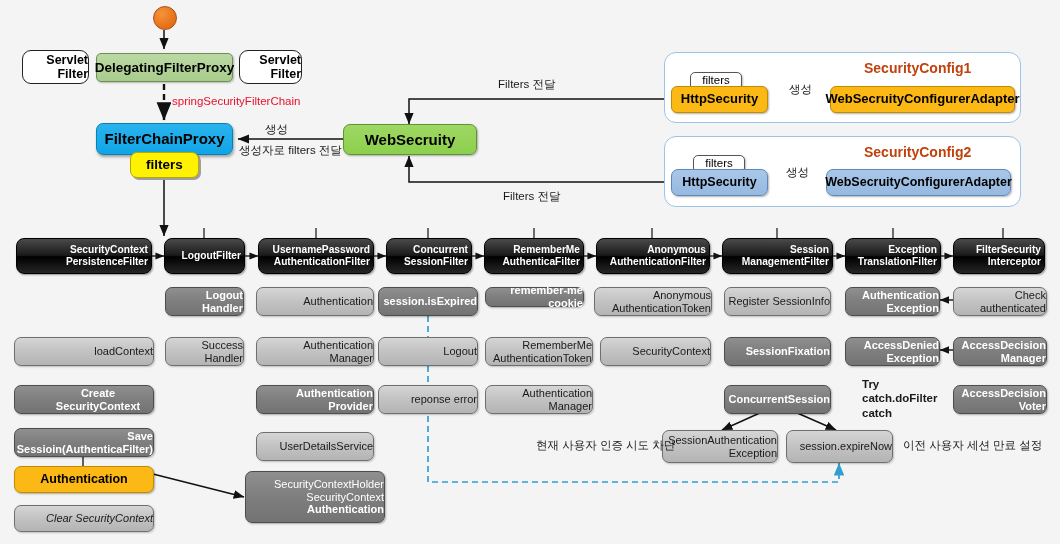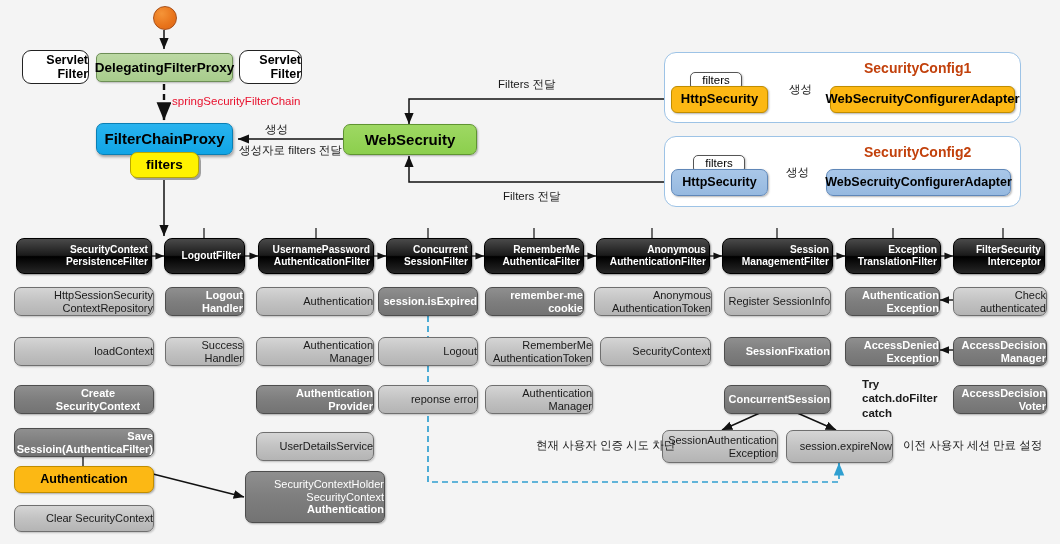--- a/index.html
+++ b/index.html
@@ -277,35 +277,31 @@
   </div>
   <div class="node n-black multiline" style="left:845px;top:238px;width:96px;height:36px;">
     <span>Exception</span>
     <span>TranslationFilter</span>
   </div>
   <div class="node n-black multiline" style="left:953px;top:238px;width:92px;height:36px;">
     <span>FilterSecurity</span>
     <span>Interceptor</span>
   </div>
 
-  <div class="node n-grey multiline" style="left:14px;top:287px;width:140px;height:29px;">
-    <span>HttpSessionSecurity</span>
-    <span>ContextRepository</span>
-  </div>
   <div class="node n-greyd multiline" style="left:165px;top:287px;width:79px;height:29px;">
     <span>Logout</span>
     <span>Handler</span>
   </div>
   <div class="node n-grey multiline" style="left:256px;top:287px;width:118px;height:29px;">
     <span>Authentication</span>
   </div>
   <div class="node n-greyd multiline" style="left:378px;top:287px;width:100px;height:29px;">
     <span>session.isExpired</span>
   </div>
-  <div class="node n-greyd multiline" style="left:485px;top:287px;width:99px;height:29px;">
+  <div class="node n-greyd multiline" style="left:485px;top:287px;width:99px;height:20px;">
     <span>remember-me</span>
     <span>cookie</span>
   </div>
   <div class="node n-grey multiline" style="left:594px;top:287px;width:118px;height:29px;">
     <span>Anonymous</span>
     <span>AuthenticationToken</span>
   </div>
   <div class="node n-grey multiline" style="left:724px;top:287px;width:107px;height:29px;">
     <span>Register SessionInfo</span>
   </div>
@@ -393,21 +389,21 @@
   <div class="node n-grey multiline" style="left:786px;top:430px;width:107px;height:33px;">
     <span>session.expireNow</span>
   </div>
 
   <div class="lbl" style="left:536px;top:438px;">현재 사용자 인증 시도 차단</div>
   <div class="lbl" style="left:903px;top:438px;">이전 사용자 세션 만료 설정</div>
 
   <div class="node n-orange" style="left:14px;top:466px;width:140px;height:27px;background:#fcb814;">
     <span>Authentication</span>
   </div>
-  <div class="node n-grey multiline" style="left:14px;top:505px;width:140px;height:27px;">
+  <div class="node n-grey multiline" style="left:14px;top:505px;width:140px;height:27px;font-style:italic;">
     <span>Clear SecurityContext</span>
   </div>
   <div class="node n-greyd multiline" style="left:245px;top:471px;width:140px;height:52px;">
     <span class="mix-normal">SecurityContextHolder</span>
     <span class="mix-normal">SecurityContext</span>
     <span>Authentication</span>
   </div>
 
 </div>
 

